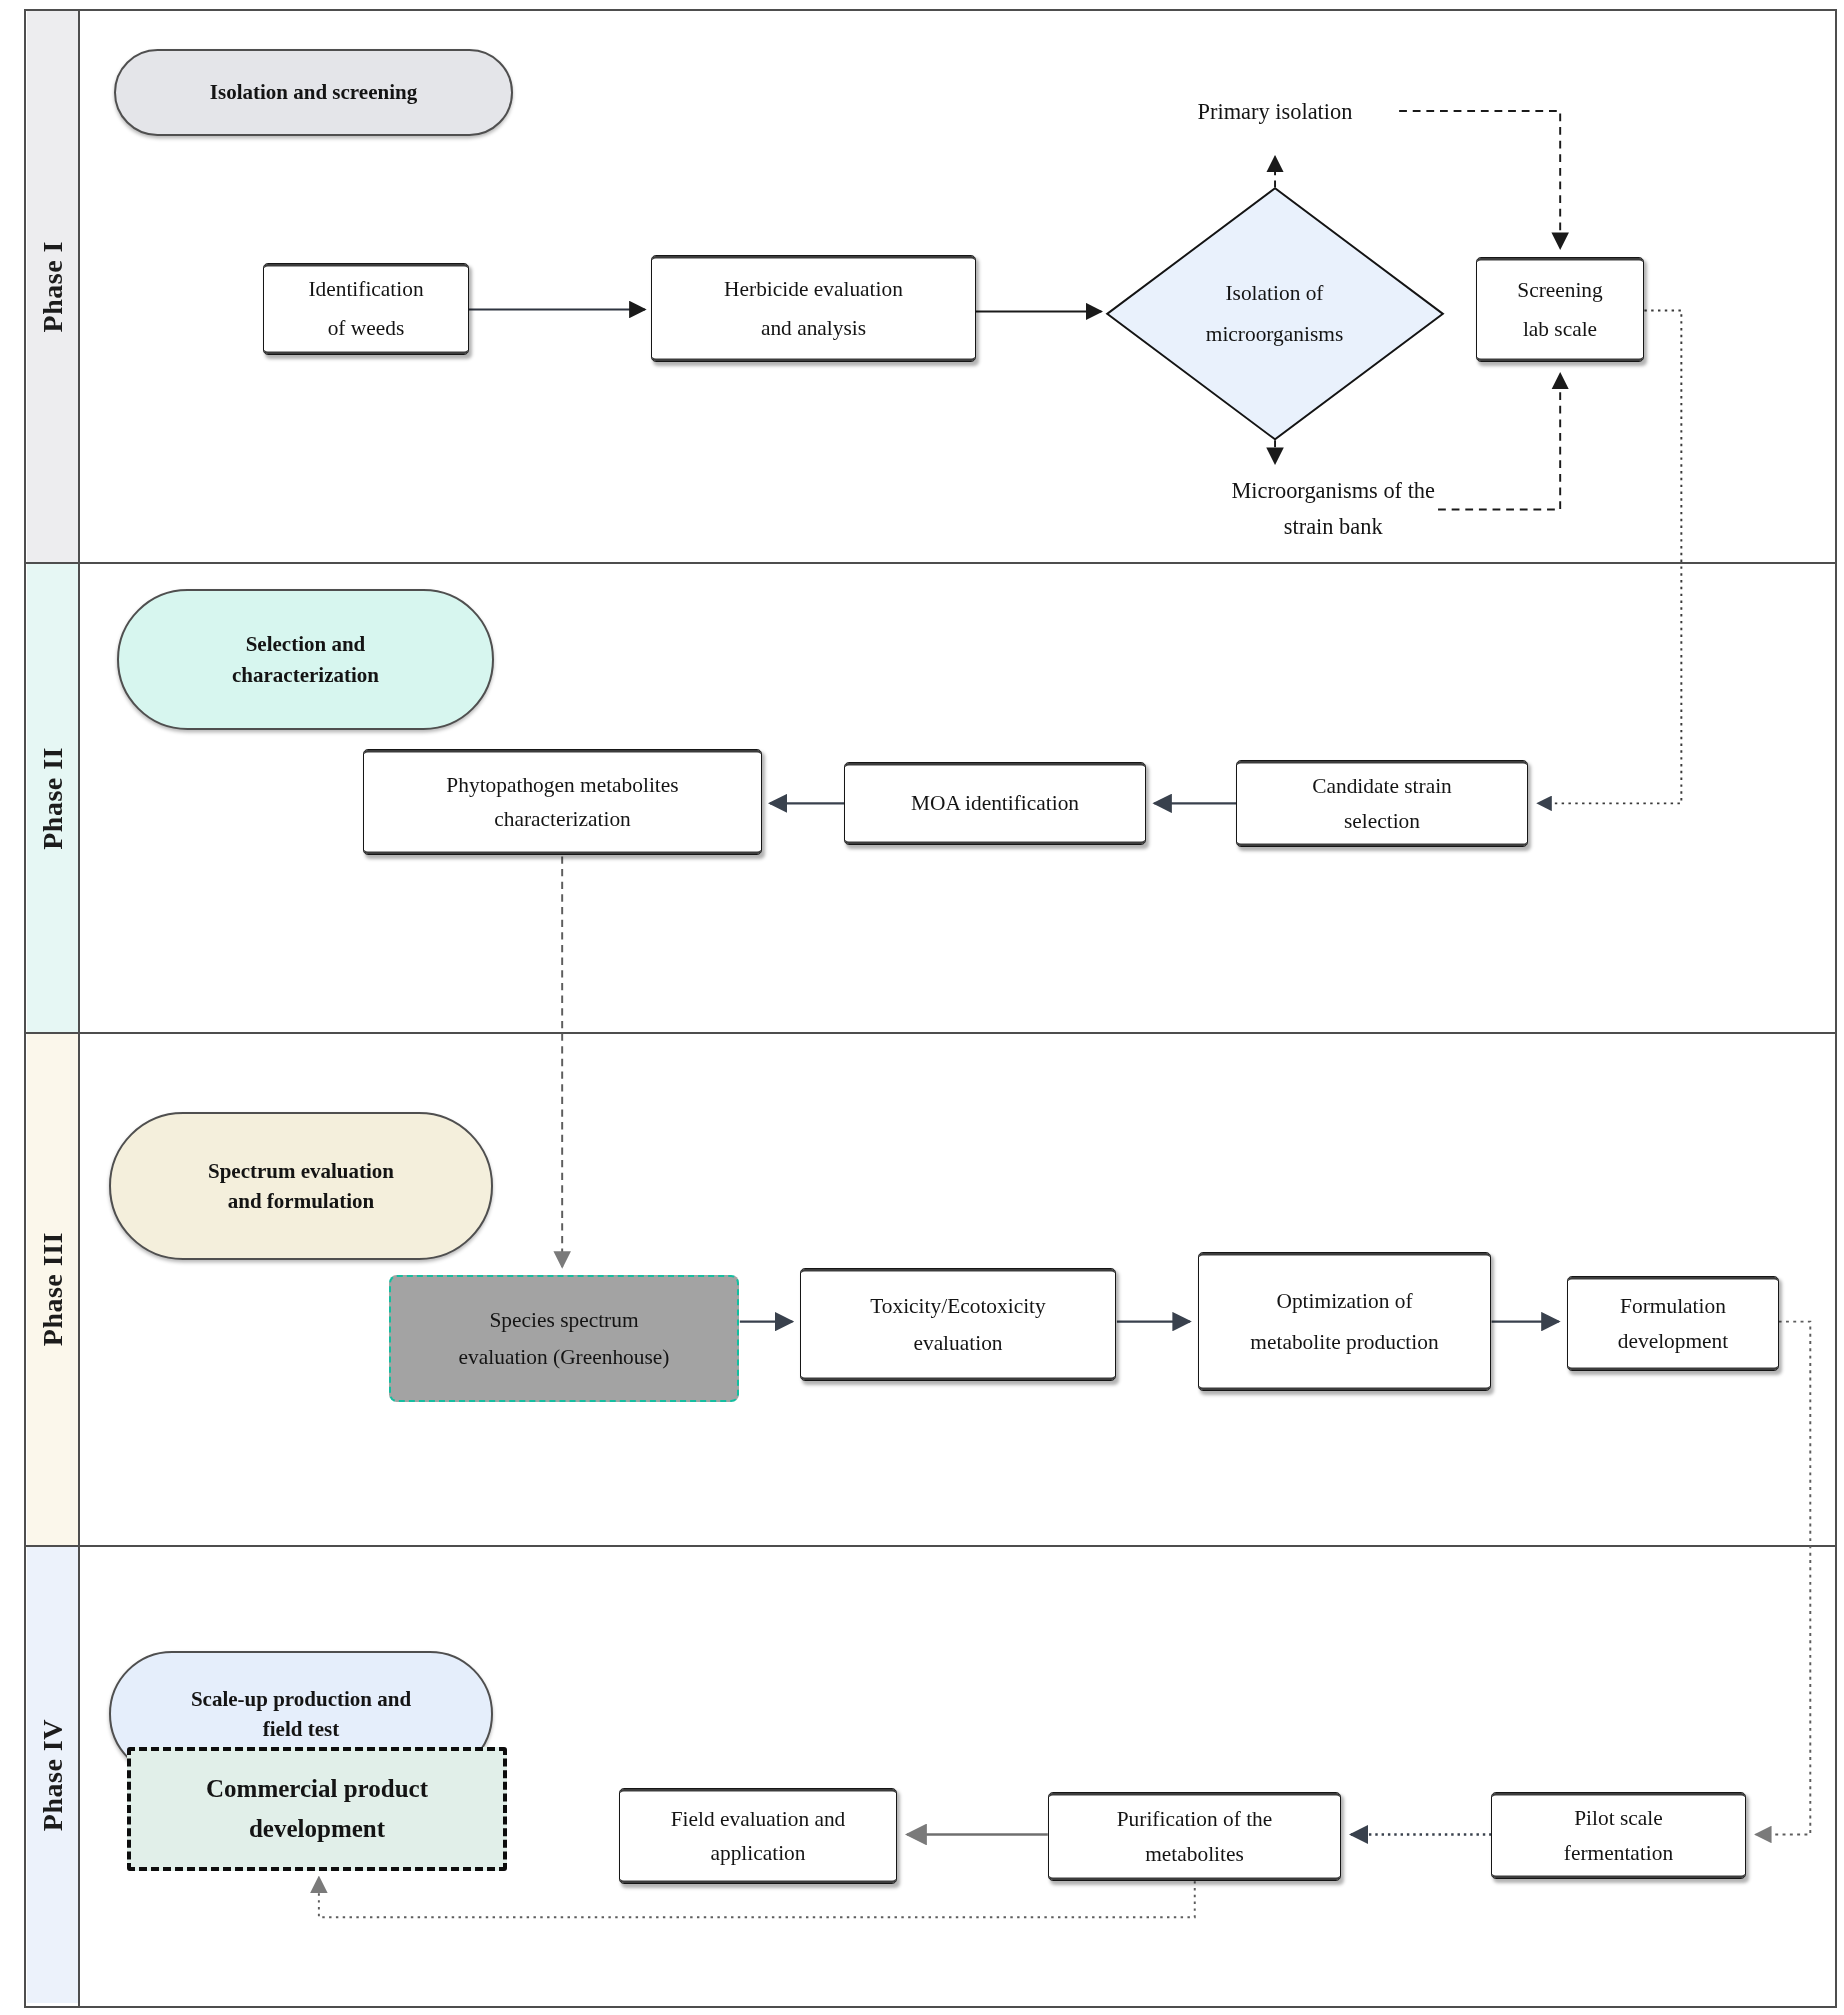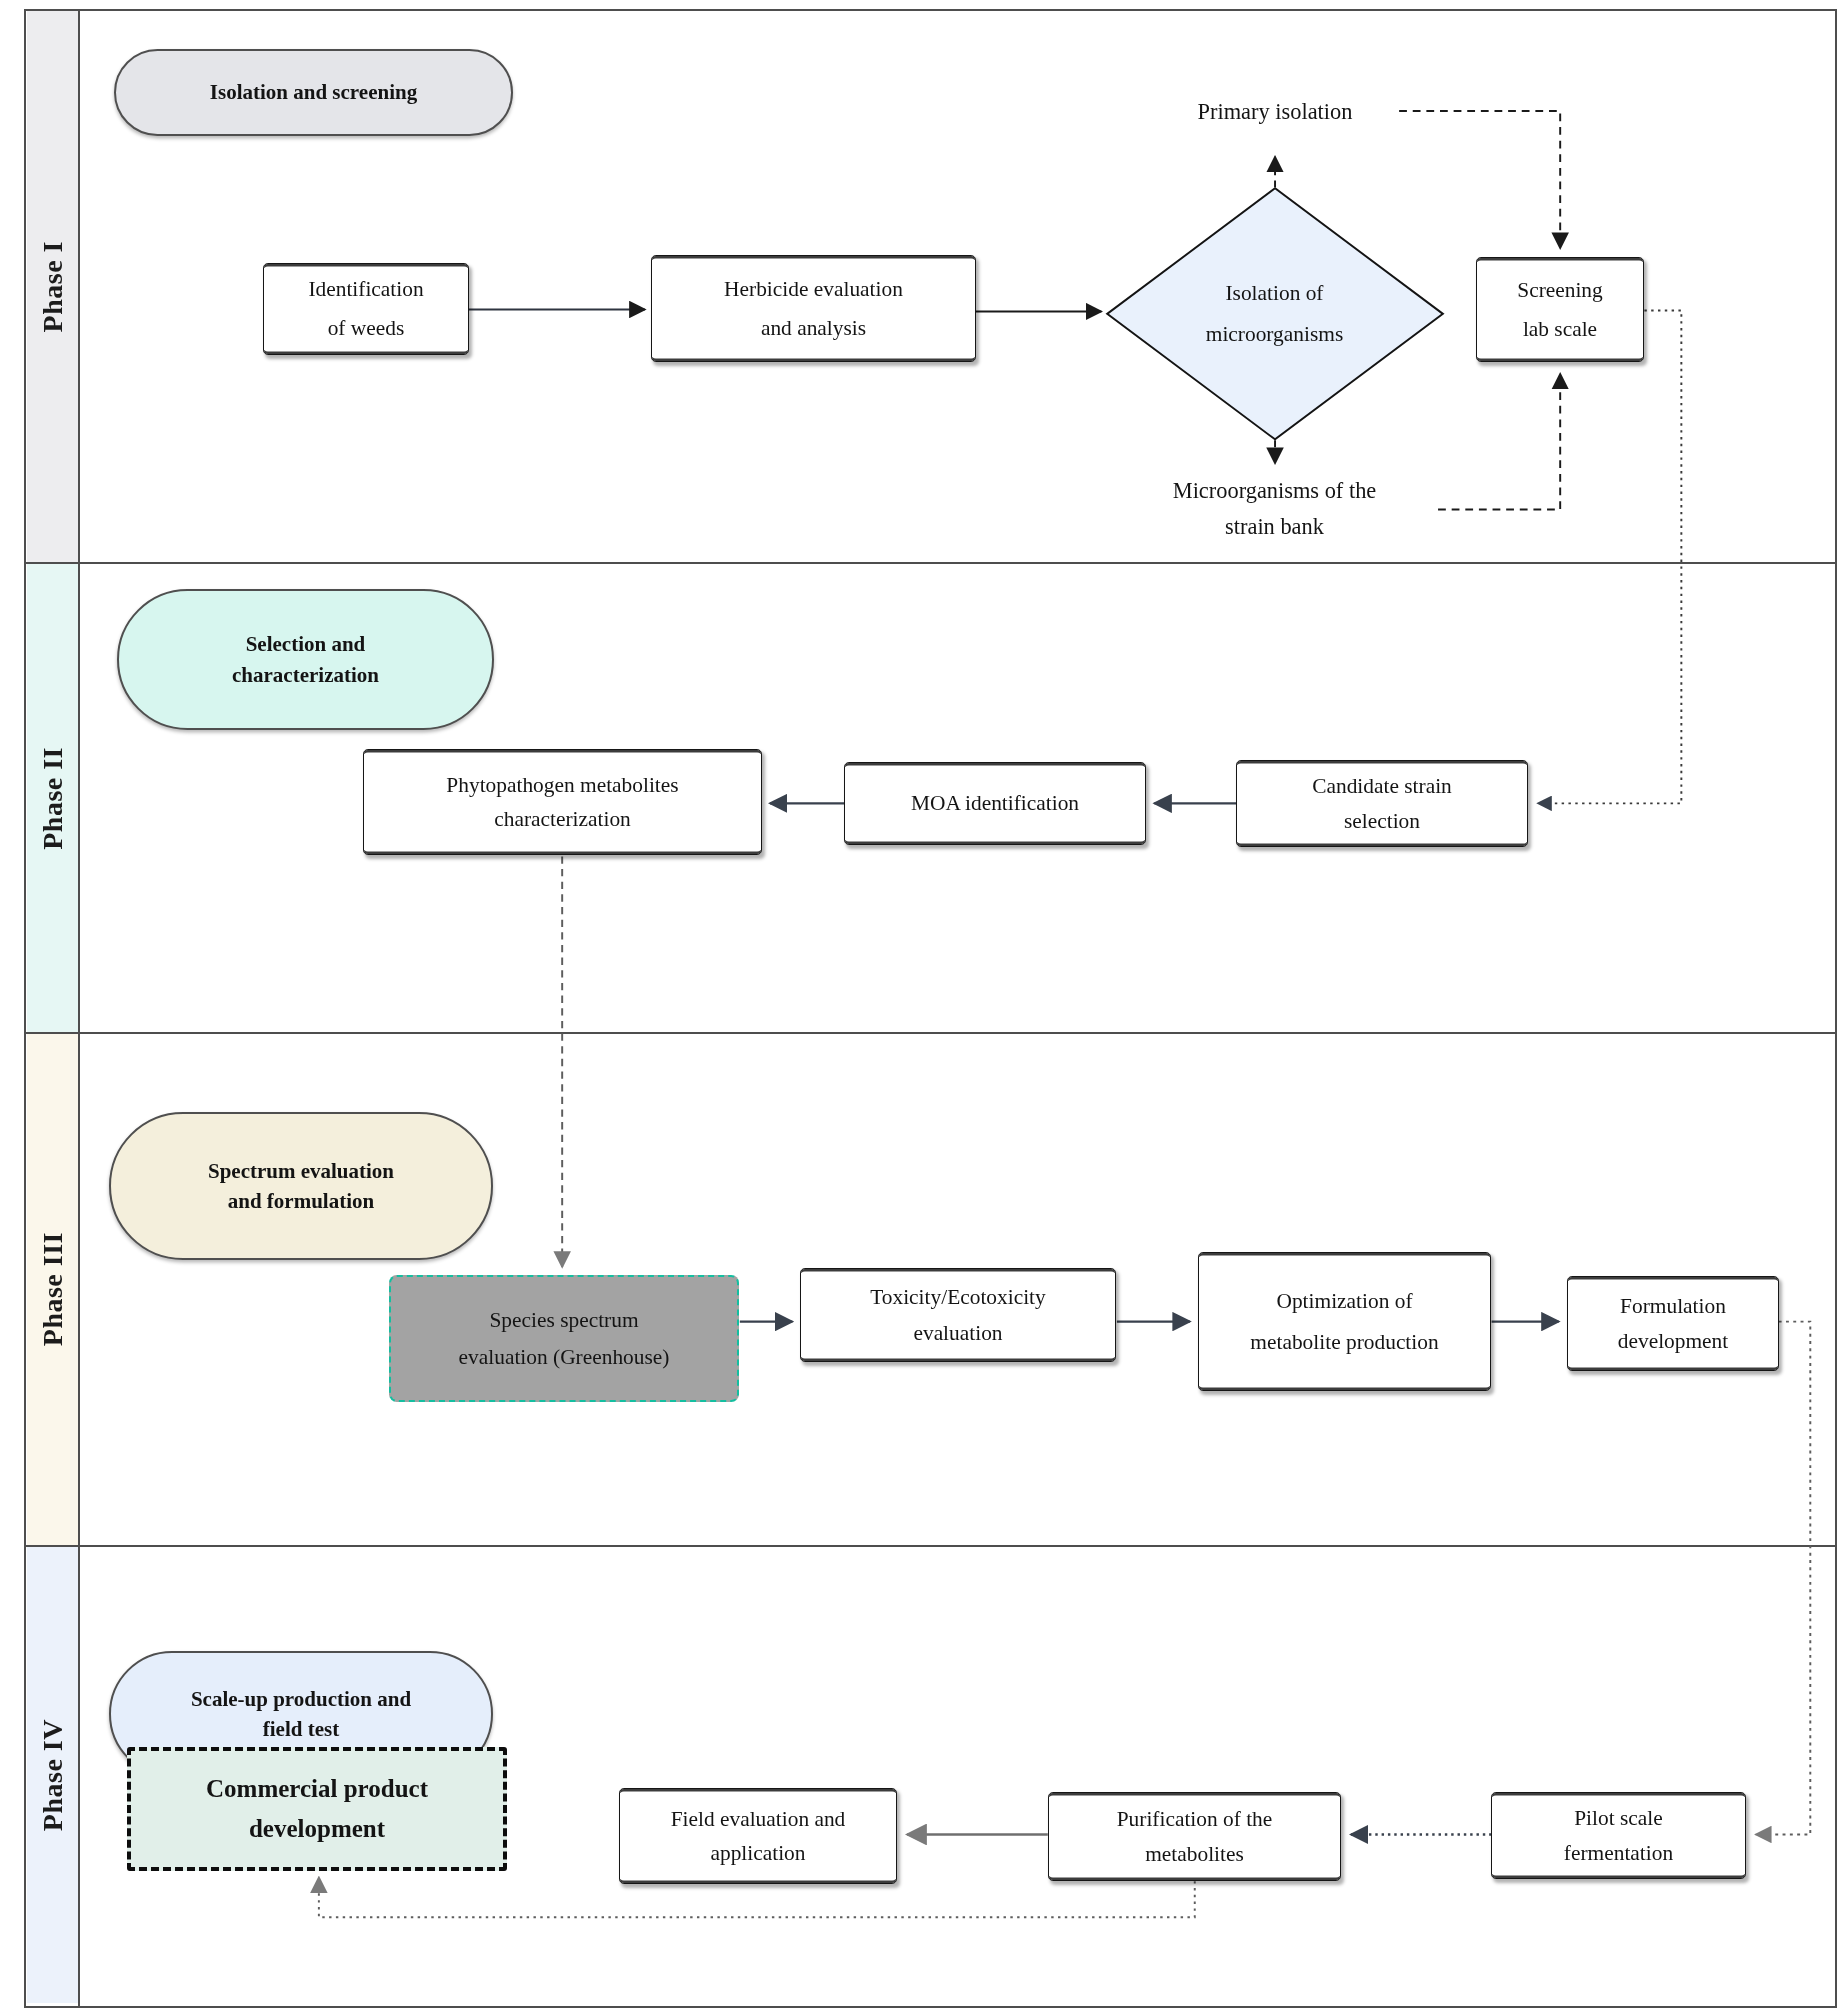--- a/index.html
+++ b/index.html
@@ -117,21 +117,21 @@
     <span>Isolation of
 microorganisms</span>
   </div>
   <div class="node box" style="left:1476px;top:257px;width:168px;height:105px;">
     <span>Screening
 lab scale</span>
   </div>
   <div class="caption" style="left:1129px;top:92px;width:292px;height:39px;">
     <span>Primary isolation</span>
   </div>
-  <div class="caption" style="left:1114px;top:470px;width:321px;height:78px;">
+  <div class="caption" style="left:1114px;top:470px;width:321px;height:78px;justify-content:flex-end;">
     <span>Microorganisms of the
 strain bank</span>
   </div>
 
   <div class="pill pill2" style="left:117px;top:589px;width:377px;height:141px;">
     <span>Selection and
 characterization</span>
   </div>
   <div class="node box" style="left:363px;top:749px;width:399px;height:106px;line-height:1.6;">
     <span>Phytopathogen metabolites
@@ -146,21 +146,21 @@
   </div>
 
   <div class="pill pill3" style="left:109px;top:1092px;width:384px;height:148px;margin-top:20px;">
     <span>Spectrum evaluation
 and formulation</span>
   </div>
   <div class="node speciesbox" style="left:389px;top:1275px;width:350px;height:127px;line-height:1.7;">
     <span>Species spectrum
 evaluation (Greenhouse)</span>
   </div>
-  <div class="node box" style="left:800px;top:1268px;width:316px;height:94px;line-height:1.7;">
+  <div class="node box" style="left:800px;top:1268px;width:316px;height:113px;line-height:1.7;">
     <span>Toxicity/Ecotoxicity
 evaluation</span>
   </div>
   <div class="node box" style="left:1198px;top:1252px;width:293px;height:139px;line-height:1.9;">
     <span>Optimization of
 metabolite production</span>
   </div>
   <div class="node box" style="left:1567px;top:1276px;width:212px;height:95px;line-height:1.6;">
     <span>Formulation
 development</span>

